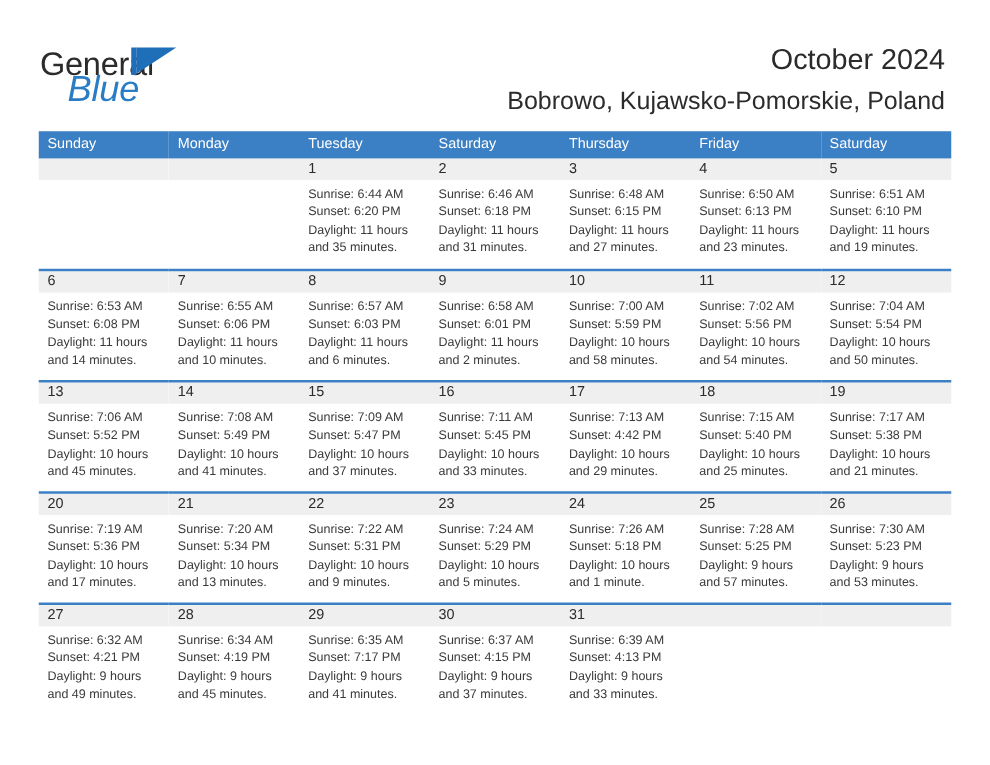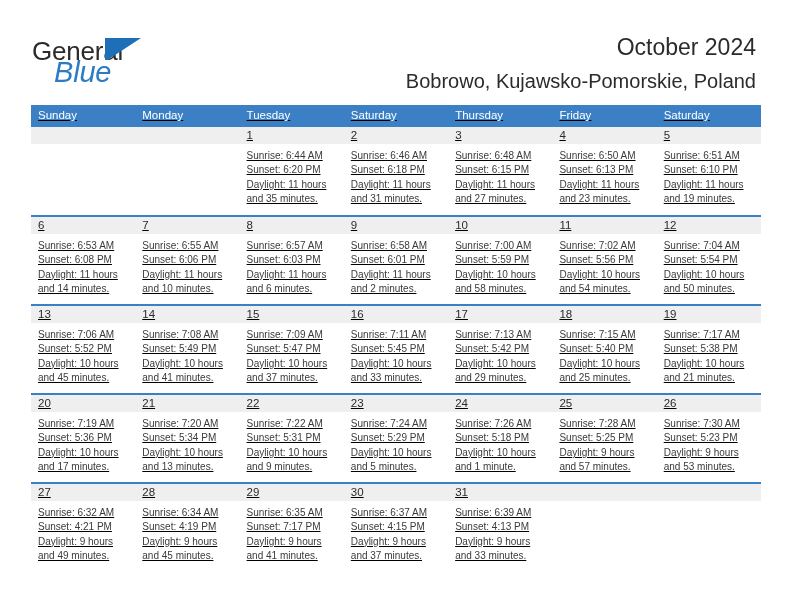--- a/index.html
+++ b/index.html
@@ -88,21 +88,20 @@
     line-height: 17px;
     white-space: nowrap;
   }
 
   
   .calendar {
     position: absolute;
     left: 31px;
     top: 105px;
     width: 730px;
-    text-decoration: underline;
   }
   table.cal {
     width: 730px;
     border-collapse: collapse;
     table-layout: fixed;
   }
   table.cal th {
     background: #3b7fc4;
     color: #ffffff;
     font-size: 11.5px;
@@ -341,21 +340,21 @@
               <div>Sunrise: 7:11 AM</div>
               <div>Sunset: 5:45 PM</div>
               <div>Daylight: 10 hours</div>
               <div>and 33 minutes.</div>
             </div>
           </td>
           <td class="daycell">
             <div class="datenum-band">17</div>
             <div class="details">
               <div>Sunrise: 7:13 AM</div>
-              <div>Sunset: 5:42 PM</div>
+              <div>Sunset: 4:42 PM</div>
               <div>Daylight: 10 hours</div>
               <div>and 29 minutes.</div>
             </div>
           </td>
           <td class="daycell">
             <div class="datenum-band">18</div>
             <div class="details">
               <div>Sunrise: 7:15 AM</div>
               <div>Sunset: 5:40 PM</div>
               <div>Daylight: 10 hours</div>

